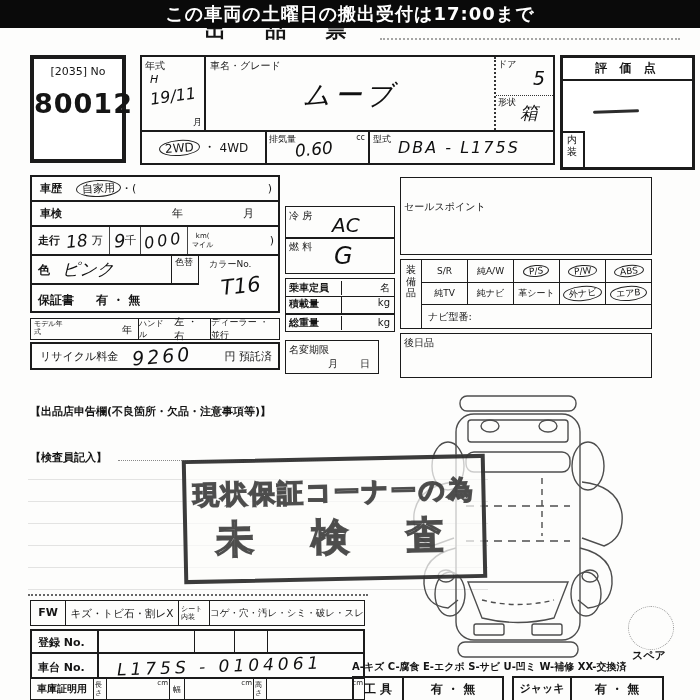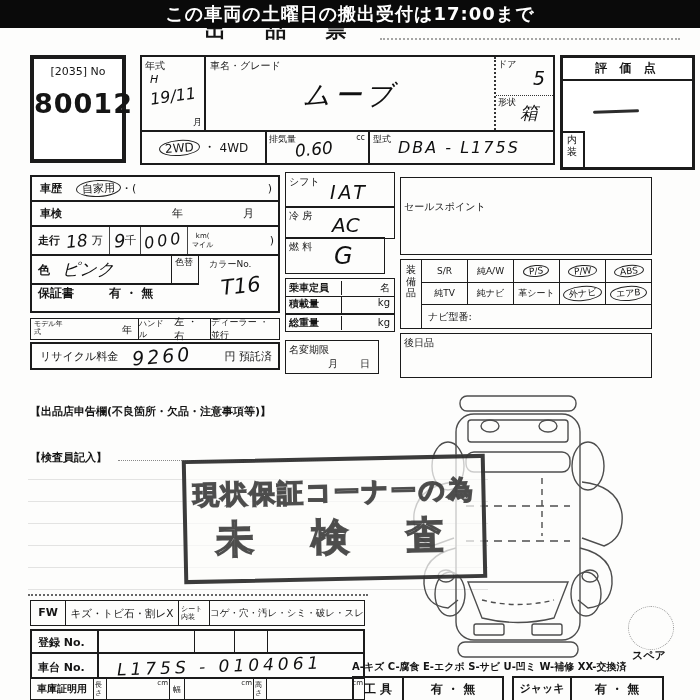--- a/index.html
+++ b/index.html
@@ -111,21 +111,21 @@
     <span style="margin-left:auto;margin-right:4px;">)</span>
   </div>
 
   <div class="box" style="left:30px;top:254px;width:250px;height:59px;">
     <div class="abs" style="left:0;top:0;width:140px;height:29px;border-right:1.5px solid #1b1b1b;border-bottom:2px solid #1b1b1b;box-sizing:border-box;">
       <span style="position:absolute;left:6px;top:6px;font-size:12px;font-weight:bold;">色</span>
       <span class="hw" style="position:absolute;left:30px;top:2px;font-size:17px;">ピンク</span>
     </div>
     <div class="abs stack" style="left:140px;top:0;width:30px;height:29px;border-right:1.5px solid #1b1b1b;border-bottom:2px solid #1b1b1b;
          box-sizing:border-box;font-size:9px;padding:1px 0 0 3px;width:27px;">色替</div>
-    <div class="abs" style="left:0;top:29px;width:170px;height:30px;display:flex;align-items:flex-start;font-size:12px;gap:13px;">
+    <div class="abs" style="left:0;top:29px;width:170px;height:30px;display:flex;align-items:center;font-size:12px;">
       <span style="margin-left:6px;font-weight:bold;">保証書</span>
       <span style="margin-left:22px;font-weight:bold;">有 ・ 無</span>
     </div>
     <div class="abs" style="left:167px;top:0;width:79px;height:55px;">
       <span class="lbl" style="position:absolute;left:10px;top:2px;font-size:9px;">カラーNo.</span>
       <span class="hw" style="position:absolute;left:22px;top:18px;font-size:21px;transform:rotate(-6deg);">T16</span>
     </div>
   </div>
 
   <div class="box thin" style="left:30px;top:318px;width:250px;height:22px;display:flex;font-size:10px;">
@@ -141,29 +141,25 @@
   </div>
 
   <div class="box" style="left:30px;top:342px;width:250px;height:28px;display:flex;align-items:center;font-size:11px;">
     <span style="margin-left:8px;">リサイクル料金</span>
     <span class="hw" style="font-size:19px;margin-left:14px;letter-spacing:3px;transform:rotate(-5deg);">9260</span>
     <span style="margin-left:auto;margin-right:6px;">円 預託済</span>
   </div>
 
   <div class="abs" style="left:30px;top:376px;font-size:11px;font-weight:bold;margin-top:28px;">【出品店申告欄(不良箇所・欠品・注意事項等)】</div>
 
-  <div class="box thin" style="left:285px;top:172px;width:110px;height:36px;">
-    <span class="lbl" style="position:absolute;left:3px;top:2px;">シフト</span>
-    <span class="hw" style="position:absolute;left:44px;top:8px;font-size:19px;letter-spacing:3px;">IAT</span>
-  </div>
   <div class="box thin" style="left:285px;top:206px;width:110px;height:33px;">
     <span class="lbl" style="position:absolute;left:3px;top:2px;">冷 房</span>
     <span class="hw" style="position:absolute;left:46px;top:6px;font-size:20px;">AC</span>
   </div>
-  <div class="box thin" style="left:285px;top:237px;width:100px;height:37px;">
+  <div class="box thin" style="left:285px;top:237px;width:110px;height:37px;">
     <span class="lbl" style="position:absolute;left:3px;top:2px;">燃 料</span>
     <span class="hw" style="position:absolute;left:48px;top:4px;font-size:24px;">G</span>
   </div>
 
   <div class="box thin" style="left:285px;top:278px;width:110px;height:19px;display:flex;align-items:center;font-size:10px;">
     <span style="margin-left:3px;font-weight:bold;width:52px;border-right:1.5px solid #1b1b1b;">乗車定員</span>
     <span style="margin-left:auto;margin-right:4px;">名</span>
   </div>
   <div class="box thin" style="left:285px;top:295.5px;width:110px;height:19px;display:flex;font-size:10px;">
     <span style="margin-left:3px;font-weight:bold;width:52px;border-right:1.5px solid #1b1b1b;">積載量</span>

